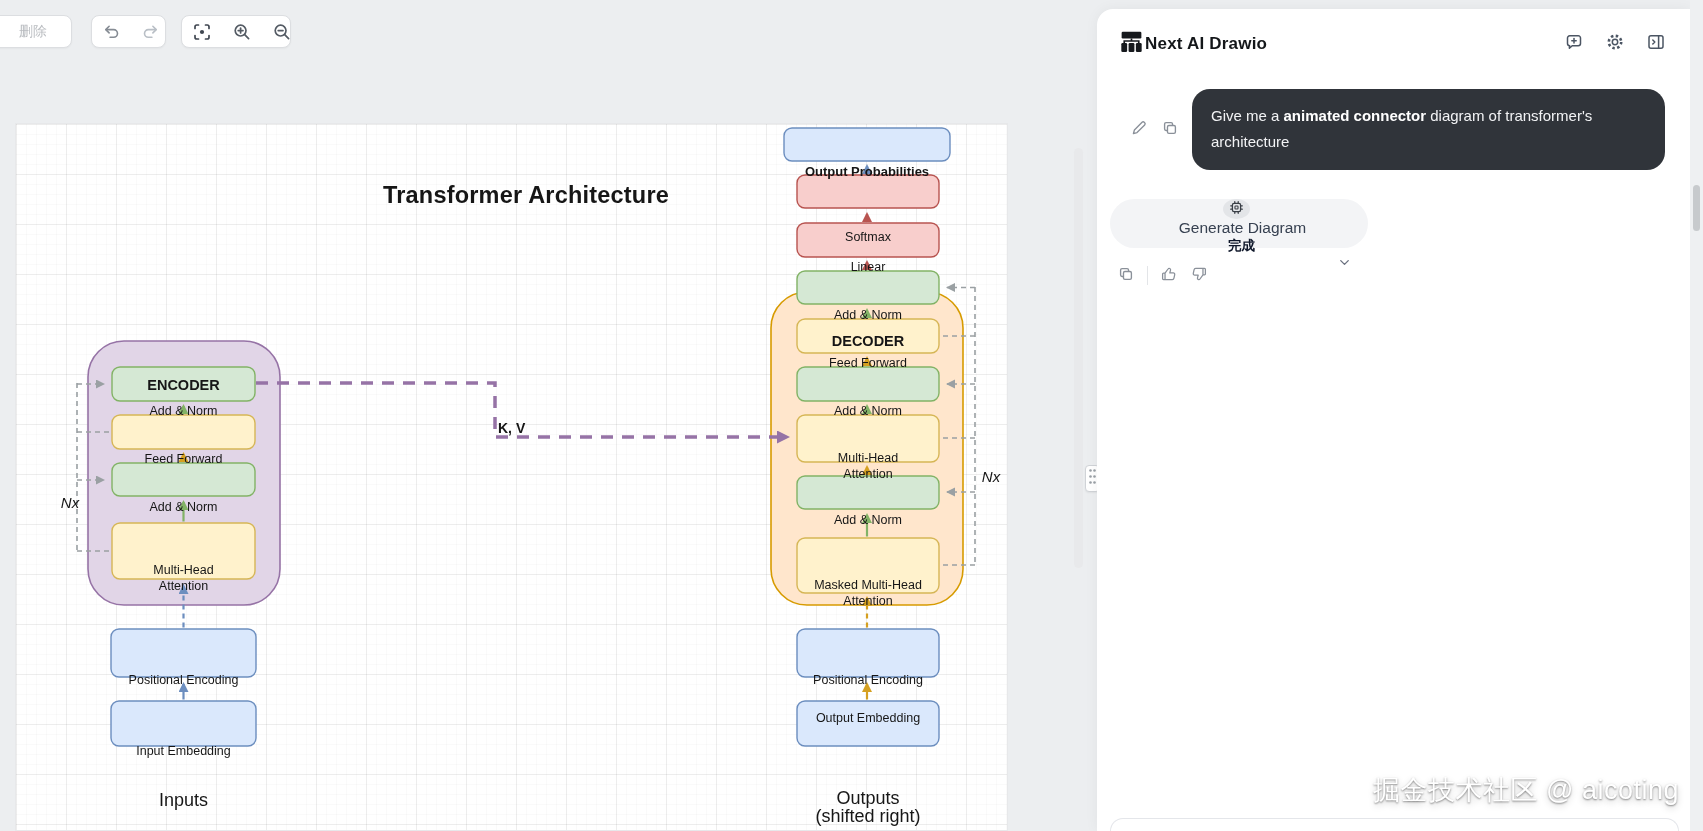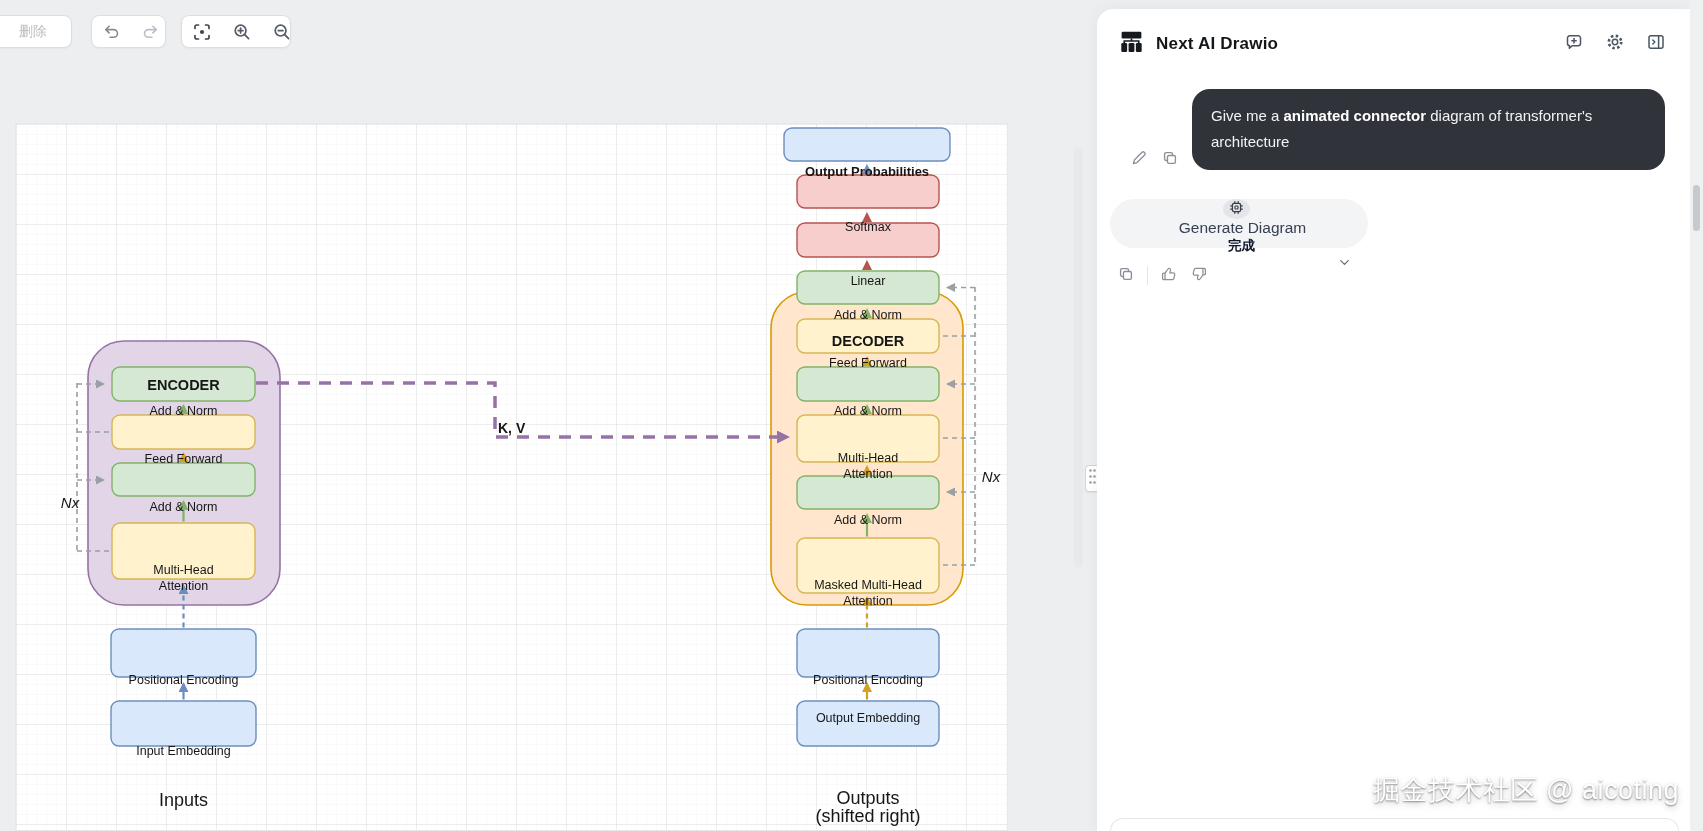--- a/index.html
+++ b/index.html
@@ -40,26 +40,26 @@
     background:#e8e9eb; border-radius:5px; }
   .resize-handle { position:absolute; left:1085px; top:465px; width:15px; height:27px;
     background:#fff; border:1px solid #d0d3d7; border-radius:4px;
     display:flex; align-items:center; justify-content:center; cursor:col-resize;
     box-shadow:0 1px 2px rgba(0,0,0,.06); }
 
   
   .ai-panel { position:absolute; left:1097px; top:9px; width:593px; height:822px;
     background:#fff; border-radius:16px 0 0 0; box-shadow:0 0 14px rgba(0,0,0,.05); }
   .panel-header { display:flex; align-items:center; padding:19px 24px 14px 21px; }
-  .panel-title { font-size:17px; font-weight:700; color:#14171a; margin-left:11px; letter-spacing:.2px; }
+  .panel-title { font-size:17px; font-weight:700; color:#14171a; letter-spacing:.2px; }
   .header-actions { margin-left:auto; display:flex; align-items:center; gap:21px; }
   .icon-btn { background:none; border:none; cursor:pointer; color:#4b5563; padding:0;
     display:flex; align-items:center; justify-content:center; }
 
-  .msg-row { display:flex; align-items:flex-end; justify-content:flex-end;
+  .msg-row { display:flex; align-items:center; justify-content:flex-end;
     gap:13px; margin:16px 25px 0 0; }
   .msg-tools { display:flex; gap:13px; color:#8a9099; }
   .bubble { width:473px; background:#30343a; color:#f2f3f5; border-radius:18px;
     padding:14px 19px; font-size:15px; line-height:1.75; }
   .bubble b { font-weight:700; color:#fff; }
 
   .tool-pill { margin:29px 0 0 13px; width:258px; height:49px; background:#f3f4f6;
     border:none; border-radius:25px; display:flex; align-items:center; padding:0 16px 0 11px;
     cursor:pointer;flex-direction:column; }
   .pill-avatar { width:27px; height:27px; border-radius:50%; background:#e3e5e8;
@@ -221,24 +221,25 @@
       <path d="M851 350.5 V343" stroke="#d5a021" marker-end="url(#mY)"></path>
       <path d="M851 412.5 V391" stroke="#82b366" marker-end="url(#mG)"></path>
       <path d="M167.5 289.5 V282" stroke="#82b366" marker-end="url(#mG)"></path>
       <path d="M167.5 337.5 V330" stroke="#d5a021" marker-end="url(#mY)"></path>
       <path d="M167.5 397.5 V378" stroke="#82b366" marker-end="url(#mG)"></path>
       <path d="M167.5 575.5 V560" stroke="#6c8ebf" marker-end="url(#mB)"></path>
       <path d="M851 575.5 V560" stroke="#d5a021" marker-end="url(#mY)"></path>
     </g>
   </svg>
 
+  <div class="lbl title" style="left:360px; top:29px; width:300px; height:30px;">Transformer Architecture</div>
 
   <div class="lbl bold" style="left:768px; top:4px; width:166px; height:33px; font-size:13px;">Output Probabilities</div>
-  <div class="lbl" style="left:781px; top:51px; width:142px; height:50px;">Softmax</div>
-  <div class="lbl" style="left:781px; top:113px; width:142px; height:34px;">Linear</div>
+  <div class="lbl" style="left:781px; top:61px; width:142px; height:50px;">Softmax</div>
+  <div class="lbl" style="left:781px; top:99px; width:142px; height:34px;">Linear</div>
   <div class="lbl" style="left:781px; top:147px; width:142px; height:33px;">Add &amp; Norm</div>
   <div class="lbl small-cap" style="left:781px; top:180px; width:142px; height:18px;">DECODER</div>
   <div class="lbl" style="left:781px; top:195px; width:142px; height:34px;">Feed Forward</div>
   <div class="lbl" style="left:781px; top:243px; width:142px; height:34px;">Add &amp; Norm</div>
   <div class="lbl pad30" style="left:781px; top:291px; width:142px; height:47px;">Multi-Head Attention</div>
   <div class="lbl" style="left:781px; top:352px; width:142px; height:33px;">Add &amp; Norm</div>
   <div class="lbl pad10" style="left:781px; top:414px; width:142px; height:55px;">Masked Multi-Head Attention</div>
 
   <div class="lbl small-cap" style="left:96px; top:224px; width:143px; height:18px;">ENCODER</div>
   <div class="lbl" style="left:96px; top:243px; width:143px; height:34px;">Add &amp; Norm</div>

